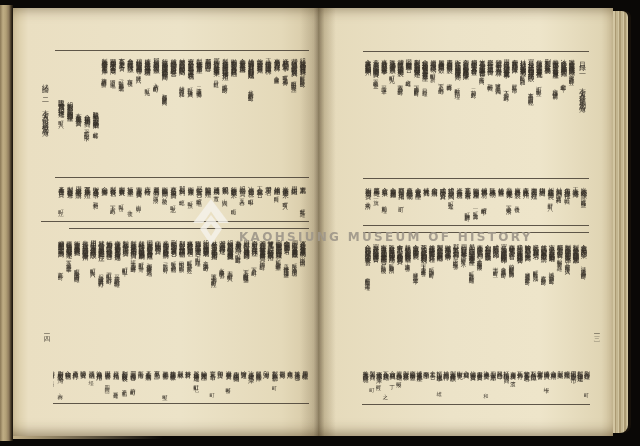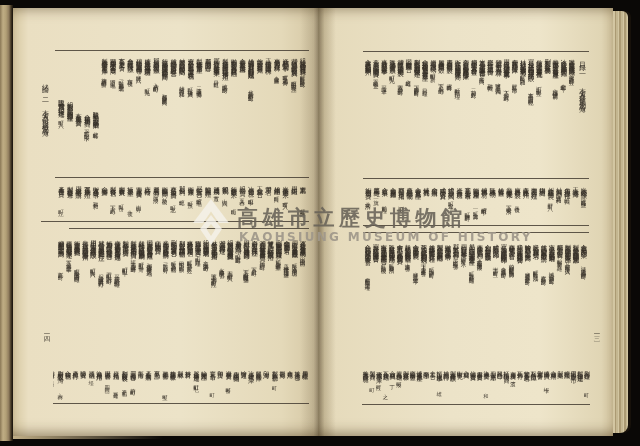--- a/index.html
+++ b/index.html
@@ -329,17 +329,16 @@
   <div class="gutter"></div>
   <div class="fore-edge"></div>
 
   <div class="watermark">
     <svg class="wm-logo" viewBox="0 0 40 47">
       <g fill="rgba(245,243,236,0.9)">
         <path d="M20 0 L38 24 L28 24 L20 12.5 L12 24 L2 24 Z"></path>
         <path fill-rule="evenodd" d="M20 16 L31 30 L20 46 L9 30 Z M20 25 L15.5 30 L20 37 L24.5 30 Z"></path>
       </g>
     </svg>
-    <div class="wm-cjk">高雄市立歷史博物館</div>
     <div class="wm-en">KAOHSIUNG MUSEUM OF HISTORY</div>
   </div>
 
 </div>
 
 </body></html>

